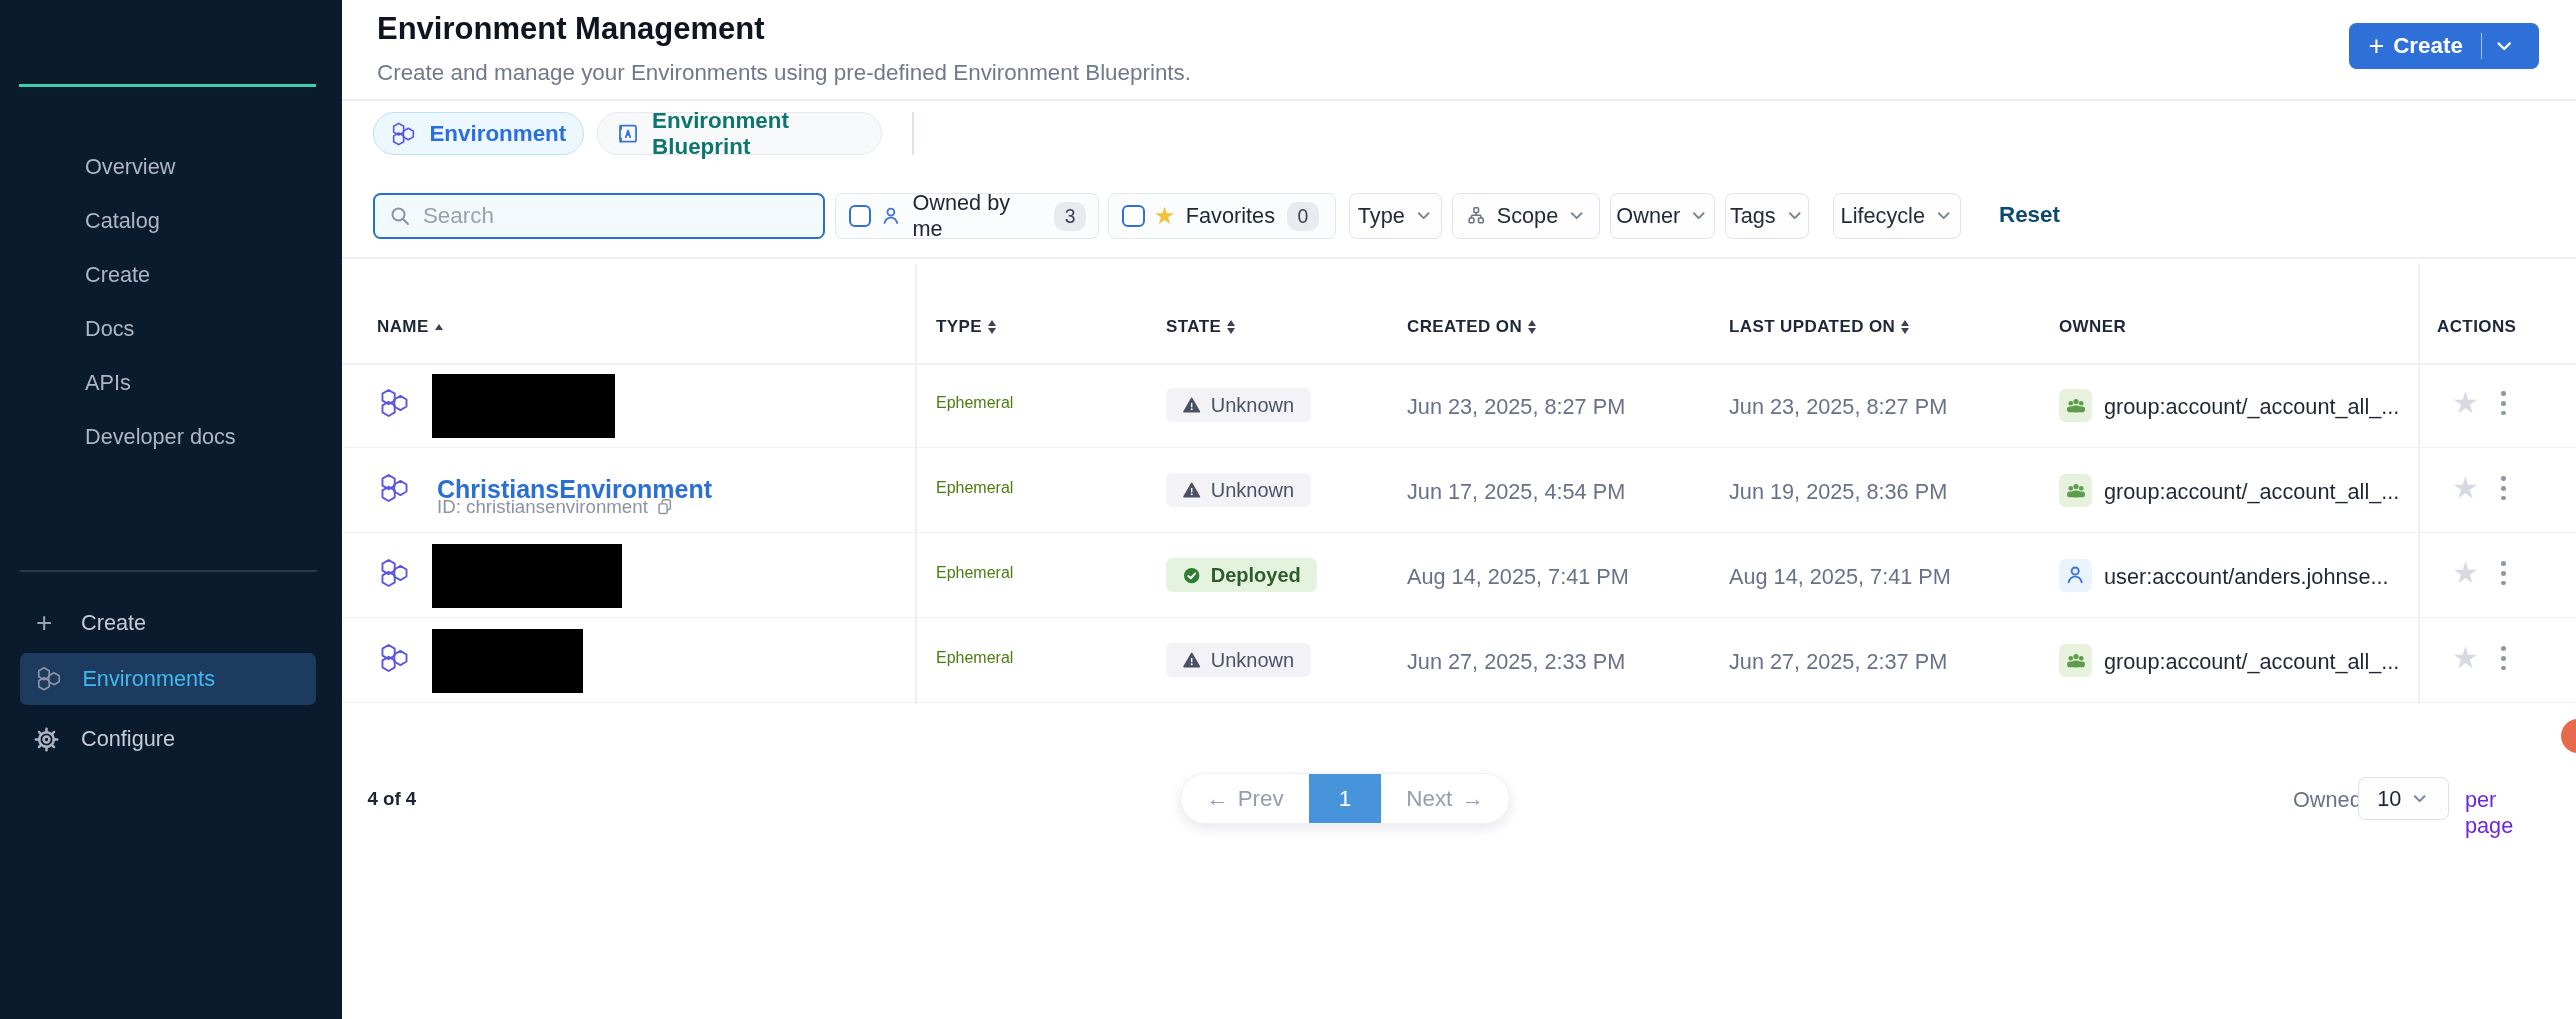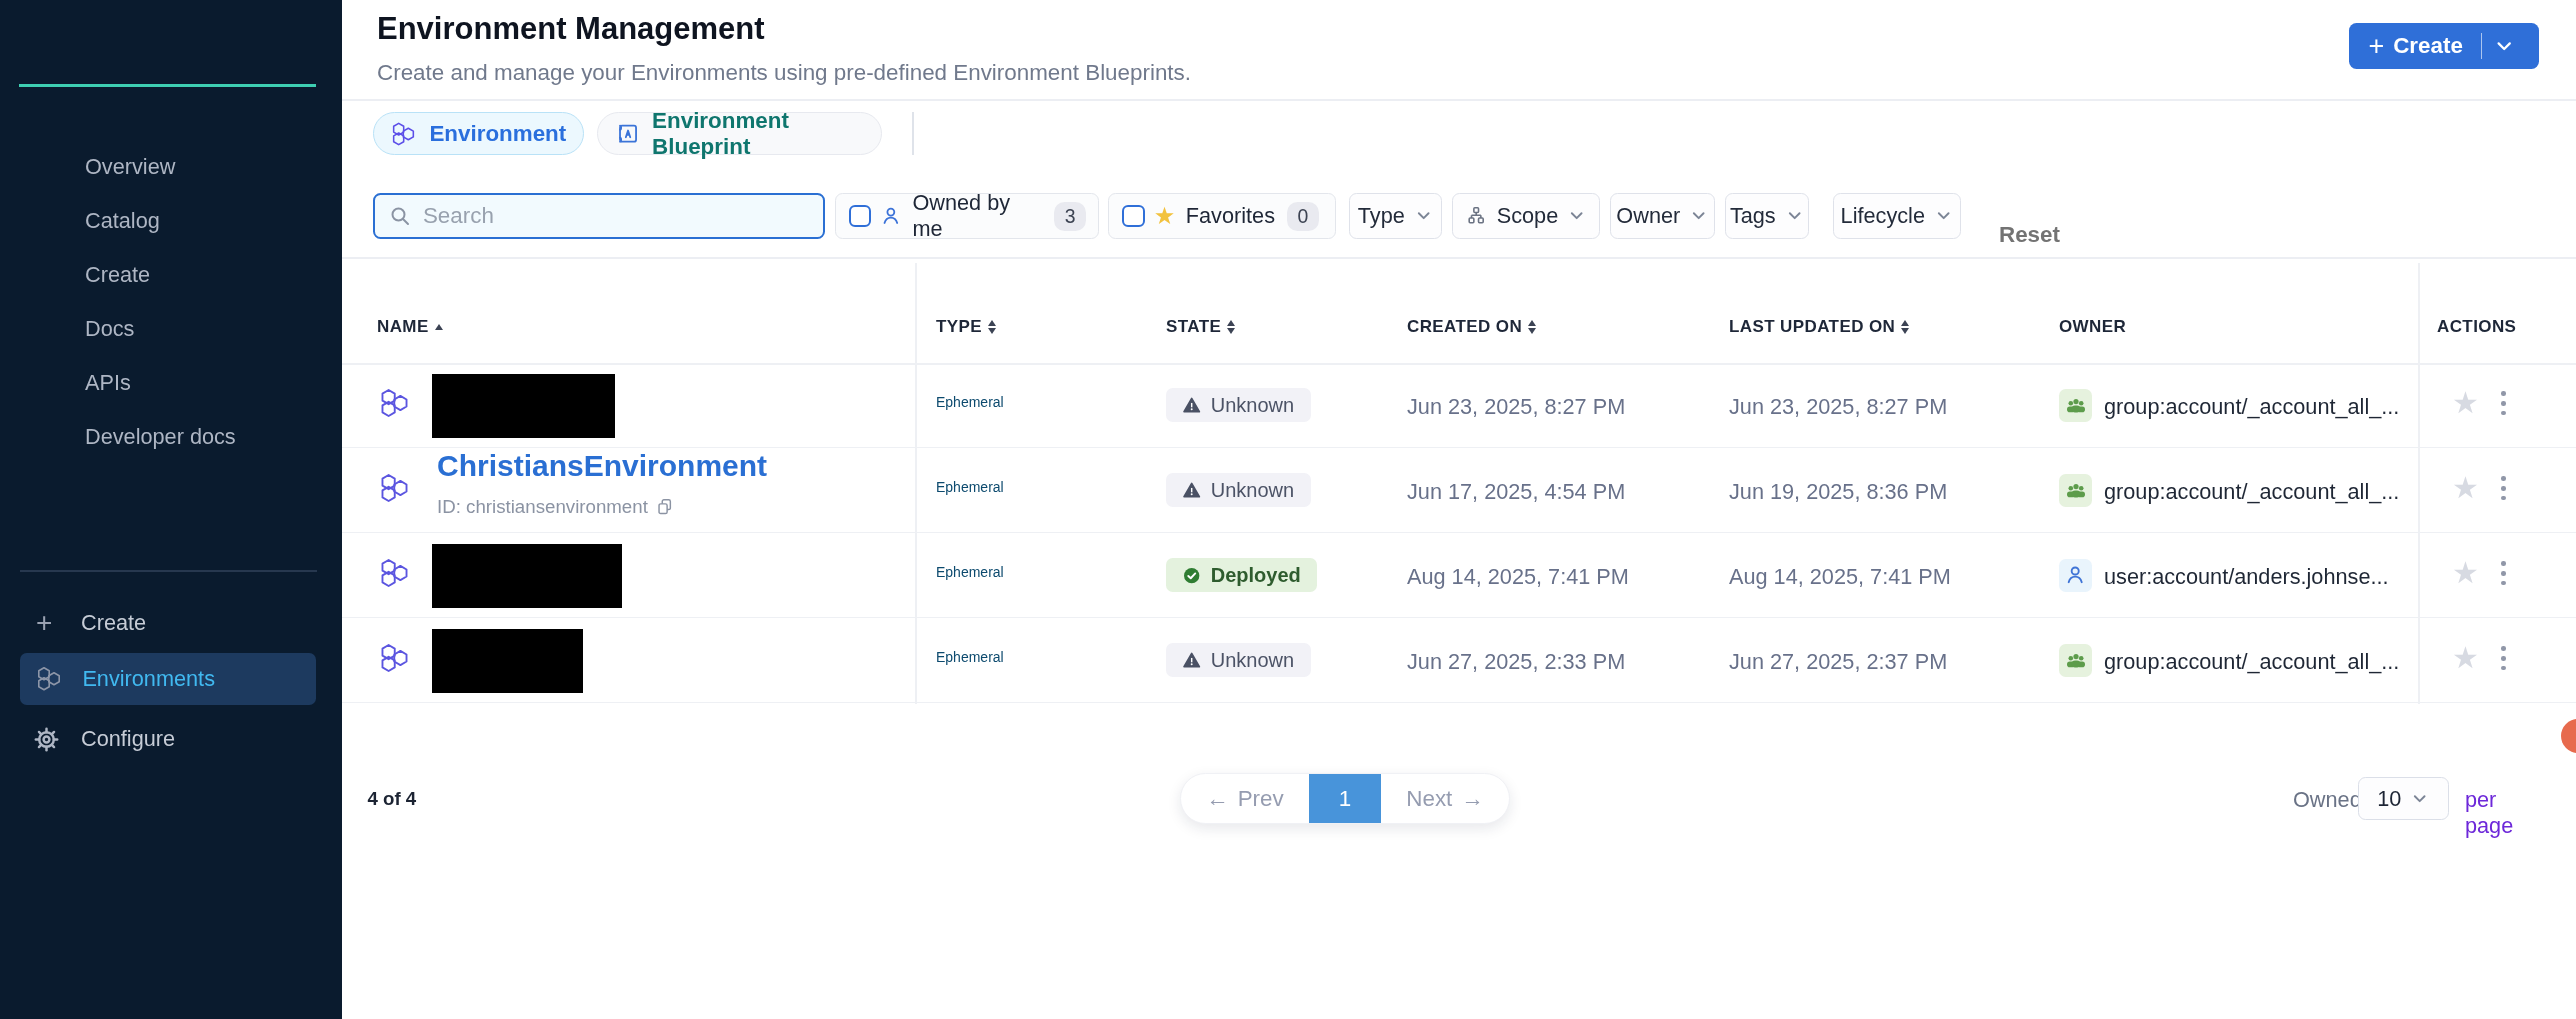--- a/index.html
+++ b/index.html
@@ -69,39 +69,39 @@
   .chip-fav .star-y { color:#f2c23e; font-size:24px; margin-left:9px; }
   .dd { position:absolute; top:193px; height:46px; background:#fdfdfe; border:1.5px solid #dfe2ea; border-radius:7.5px; display:flex; align-items:center; justify-content:center; gap:9px; cursor:pointer; }
   .dd span { font-size:21.7px; color:#232b3a; }
   .dd .chev { color:#7c8596; }
   .dd-type { left:1007px; width:93px; }
   .dd-scope { left:1110px; width:148px; }
   .dd-scope .sm-ic { color:#6b7383; }
   .dd-owner { left:1268px; width:105px; }
   .dd-tags { left:1383px; width:84px; }
   .dd-life { left:1491px; width:128px; }
-  .reset-link { position:absolute; left:1657px; top:202px; font-size:22.4px; font-weight:700; color:#737373; cursor:pointer;margin-top:20px; }
+  .reset-link { position:absolute; left:1657px; top:202px; font-size:22.4px; font-weight:700; color:#0c4a6e; cursor:pointer; }
 
   
   .thead-cell { position:absolute; top:317px; font-size:17px; font-weight:700; letter-spacing:0.4px; color:#1e2738; display:flex; align-items:center; gap:6px; cursor:pointer; }
   .tri-up { width:0; height:0; border-left:4.5px solid transparent; border-right:4.5px solid transparent; border-bottom:6px solid #3c4354; }
   .tri-dn { width:0; height:0; border-left:4.5px solid transparent; border-right:4.5px solid transparent; border-top:6px solid #3c4354; }
   .sort2 { display:flex; flex-direction:column; gap:2.2px; }
   .thead-border { position:absolute; left:0; top:363px; width:2234px; height:1.5px; background:#eef0f4; }
   .col-vsep1 { position:absolute; left:573px; top:263px; width:1.5px; height:441px; background:#eef0f4; }
   .col-vsep2 { position:absolute; left:2076px; top:263px; width:1.5px; height:441px; background:#eef0f4; }
   .trow { position:absolute; left:0; width:2234px; height:85px; border-bottom:1.5px solid #eef0f4; }
   .r0 { top:363px; } .r1 { top:448px; } .r2 { top:533px; } .r3 { top:618px; }
   .row-hex { position:absolute; left:36px; top:25px; color:#5b55e0; }
   .redacted { position:absolute; left:90px; top:10.5px; height:64px; background:#000; }
   .red-w1 { width:183px; } .red-w3 { width:190px; } .red-w4 { width:151px; }
-  .name-link { position:absolute; left:95px; top:1px; font-size:30px; font-weight:700; color:#2a6fd3; cursor:pointer; }
+  .name-link { position:absolute; left:95px; top:27px; font-size:25px; font-weight:700; color:#2a6fd3; cursor:pointer; }
   .name-id { position:absolute; left:95px; top:48px; font-size:18.7px; color:#8b93a3; display:flex; align-items:center; gap:7.5px; }
   .name-id .cp-ic { color:#8b93a3; cursor:pointer; }
-  .cell-type { position:absolute; left:594px; top:31px; font-size:14px; color:#0c4a6e; }
+  .cell-type { position:absolute; left:594px; top:31px; font-size:16px; color:#4d7c0f; }
   .state-chip { position:absolute; left:824px; top:25.4px; height:34px; border-radius:6.7px; display:flex; align-items:center; padding:0 16.4px; gap:9px; }
   .st-unknown { background:#f2f2f7; }
   .st-unknown b { color:#4c5366; font-size:20px; font-weight:500; }
   .st-unknown .w-ic { color:#4a5164; }
   .st-deployed { background:#e4f2de; }
   .st-deployed b { color:#2e5c2e; font-size:20px; font-weight:700; }
   .cell-created { position:absolute; left:1065px; top:31px; font-size:21.7px; color:#68718a; }
   .cell-updated { position:absolute; left:1387px; top:31px; font-size:21.7px; color:#68718a; }
   .owner-ic { position:absolute; left:1717px; top:26px; width:33px; height:33px; border-radius:6.7px; display:flex; align-items:center; justify-content:center; }
   .ow-group { background:#e6f2de; color:#5d9c4b; }

